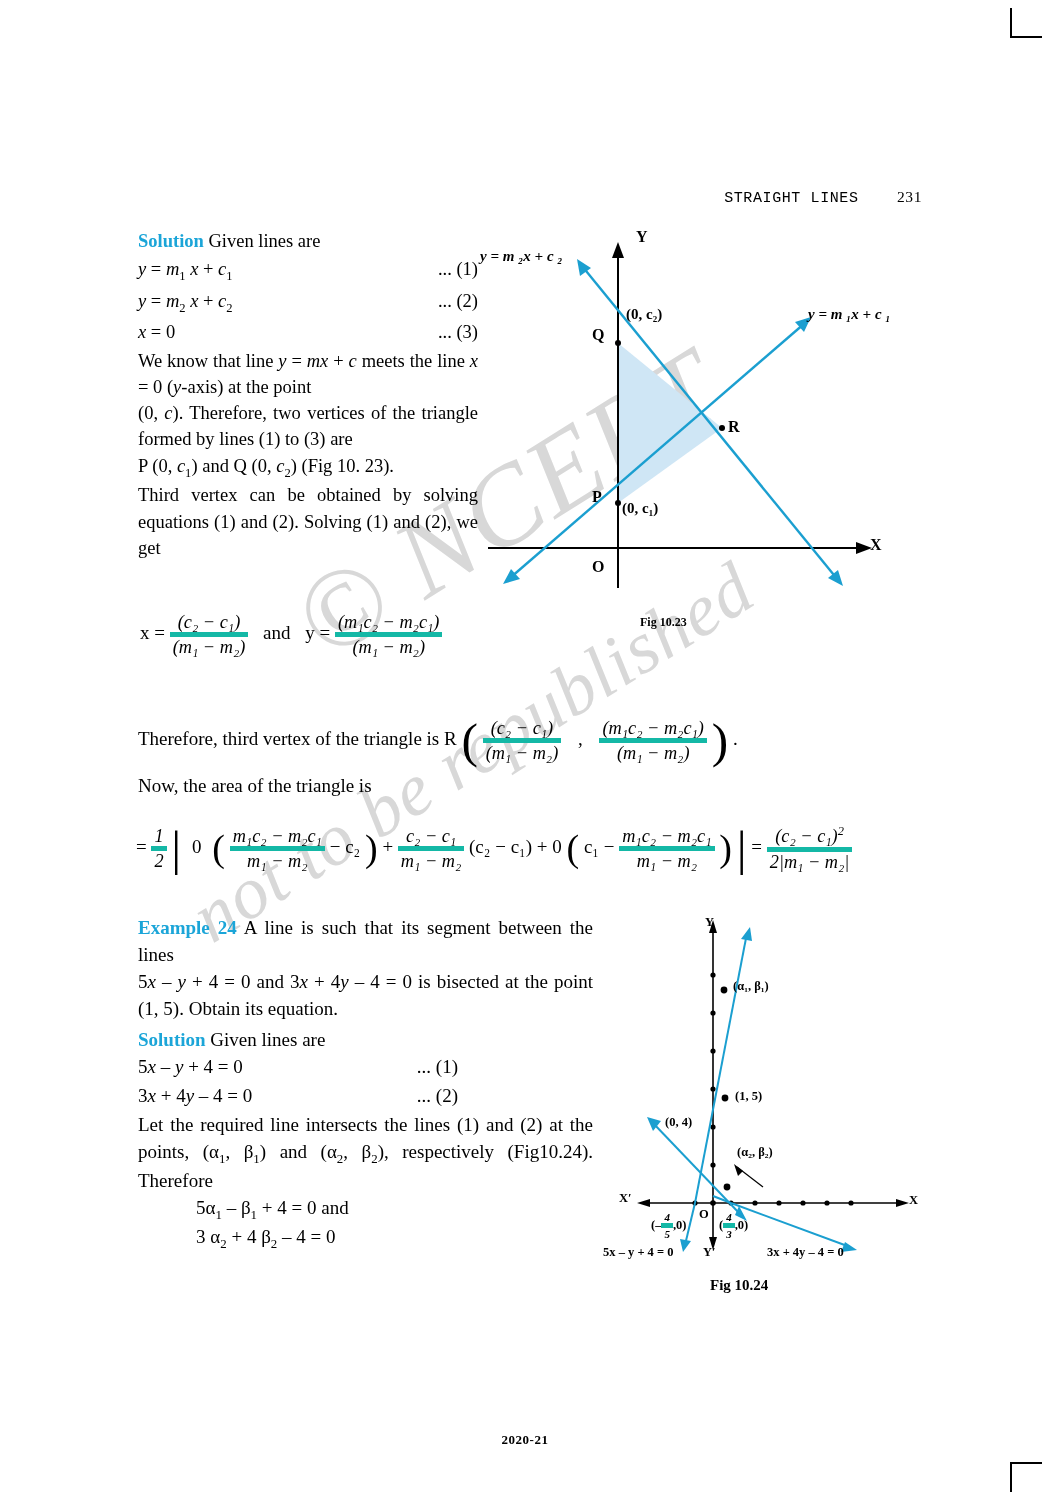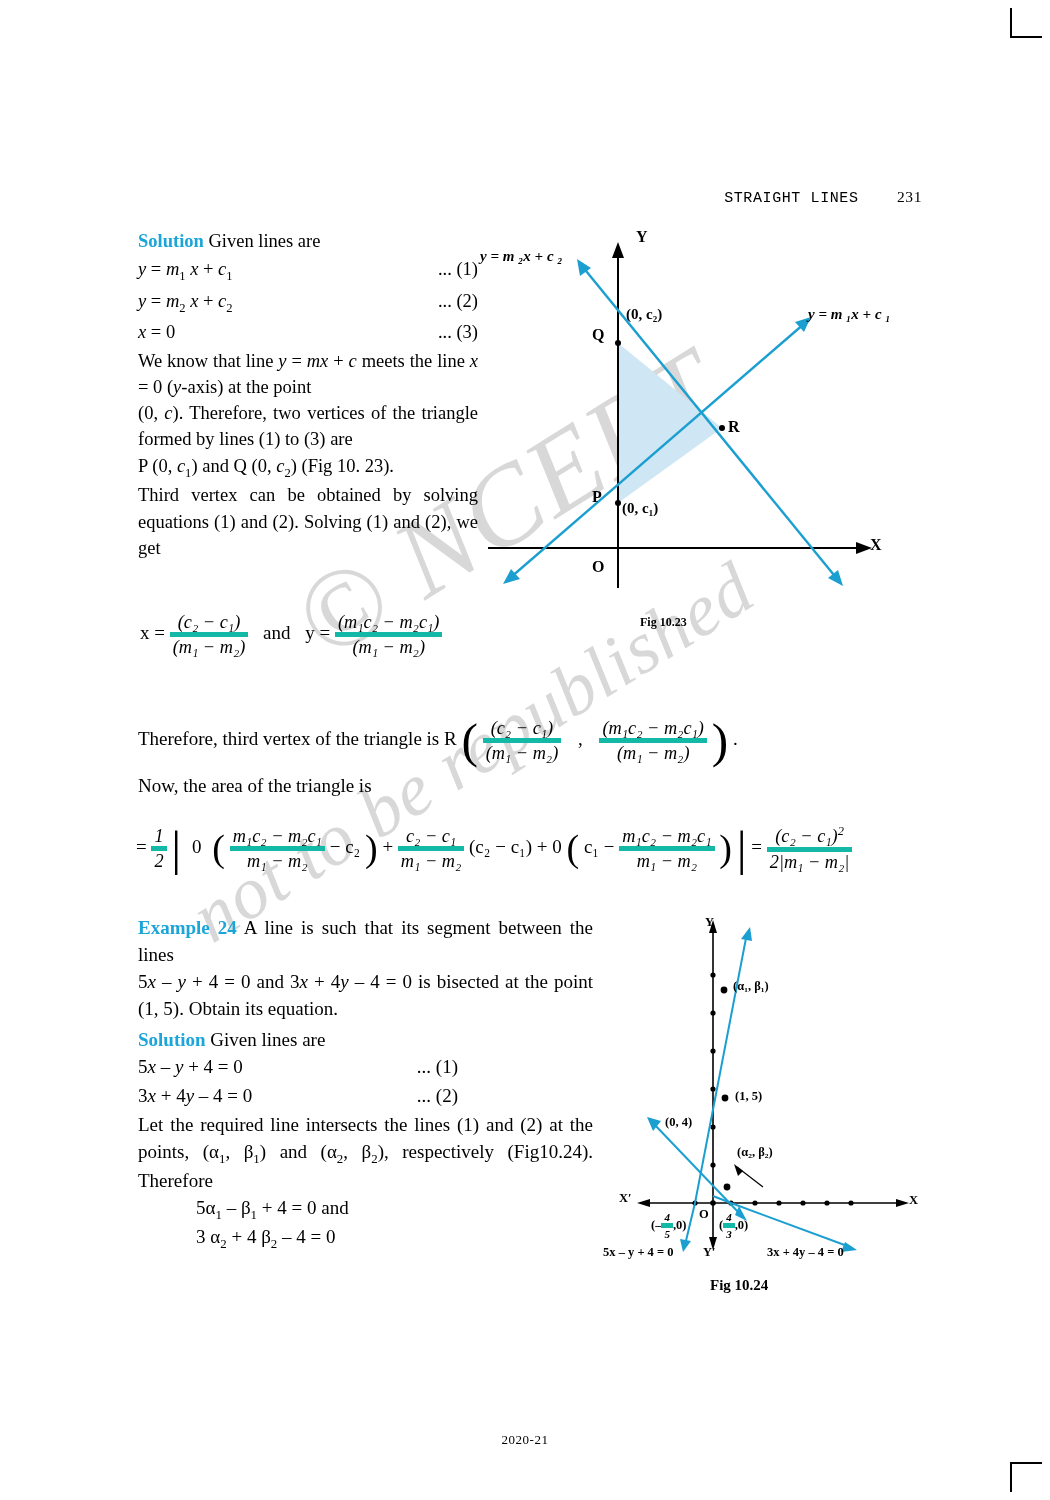--- a/index.html
+++ b/index.html
@@ -45,21 +45,21 @@
     font-size: 15.5px;
   }
 
   .footer-year {
     position: absolute;
     bottom: 52px;
     left: 0;
     width: 100%;
     text-align: center;
     font-size: 13px;
-    font-weight: normal;
+    font-weight: bold;
     letter-spacing: 0.5px;
   }
 
   
   .watermark {
     position: absolute;
     left: 120px;
     top: 380px;
     width: 820px;
     height: 820px;

